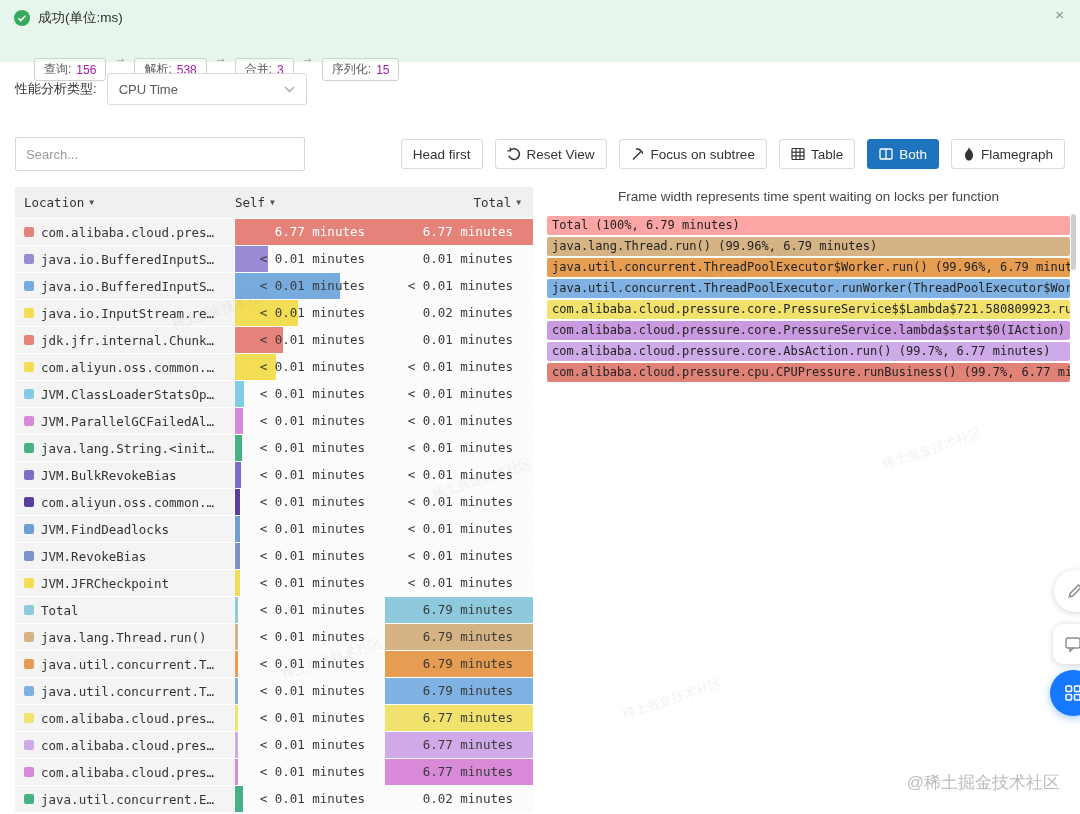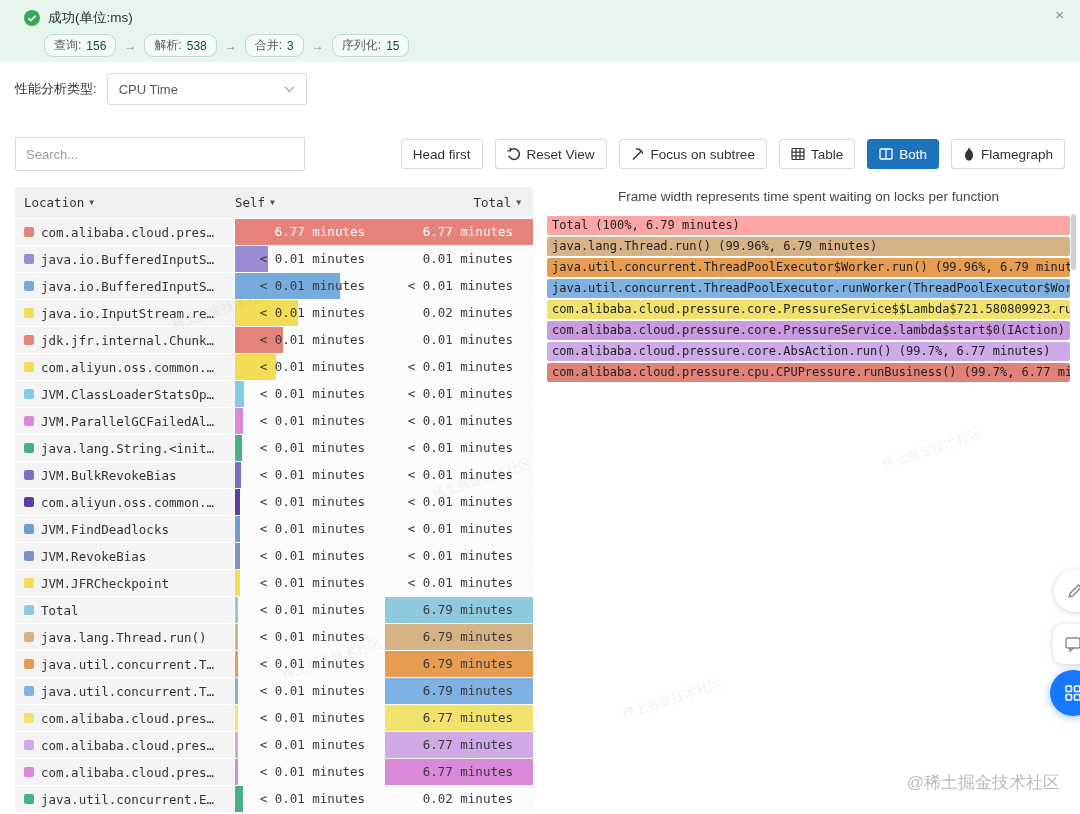--- a/index.html
+++ b/index.html
@@ -4,28 +4,28 @@
 <style>
   * { margin:0; padding:0; box-sizing:border-box; }
   html,body { width:1080px; height:814px; }
   body {
     position:relative; overflow:hidden; background:#fff; color:#333;
     font-family:"Liberation Sans","DejaVu Sans",sans-serif;
   }
   .mono { font-family:"DejaVu Sans Mono",monospace; }
 
   
-  .banner { position:absolute; top:0; left:0; right:0; height:62px; background:#e6f6ec; padding:9px 16px 0 24px; }
+  .banner { position:absolute; top:0; left:0; right:0; height:62px; background:#e6f6ec; padding:9px 16px 0 14px; }
   .banner-top { display:flex; align-items:center; gap:8px; }
   .banner-title { font-size:13.5px; color:#2d2d2d; }
   .close-x { position:absolute; right:16px; top:7px; font-size:15px; color:#8b8b8b; cursor:pointer; line-height:1; }
   .metrics { display:flex; align-items:center; gap:8px; margin:7px 0 0 20px; }
-  .metric-box { display:flex; gap:5px; align-items:center; border:1px solid #c9d6cc; background:rgba(255,255,255,.55); border-radius:9px; padding:2px 9px; font-size:12px; }
+  .metric-box { display:flex; gap:5px; align-items:center; border:1px solid #c9d6cc; background:rgba(255,255,255,.55); border-radius:3px; padding:2px 9px; font-size:12px;margin-top:24px; }
   .metric-label { color:#5a5a5a; }
-  .metric-value { color:#14532d; }
+  .metric-value { color:#a21caf; }
   .metric-arrow { color:#8a8a8a; font-size:12px; }
 
   
   .analysis { position:absolute; top:73px; left:15px; display:flex; align-items:center; gap:10px; }
   .analysis-label { font-size:13px; color:#333; }
   .select-box { width:200px; height:32px; border:1px solid #d9d9d9; border-radius:3px; background:#fff;
     display:flex; align-items:center; justify-content:space-between; padding:0 11px; font-size:13px; color:#5a5a5a; cursor:pointer; }
 
   
   .toolbar { position:absolute; top:137px; left:15px; right:15px; display:flex; align-items:center; }

